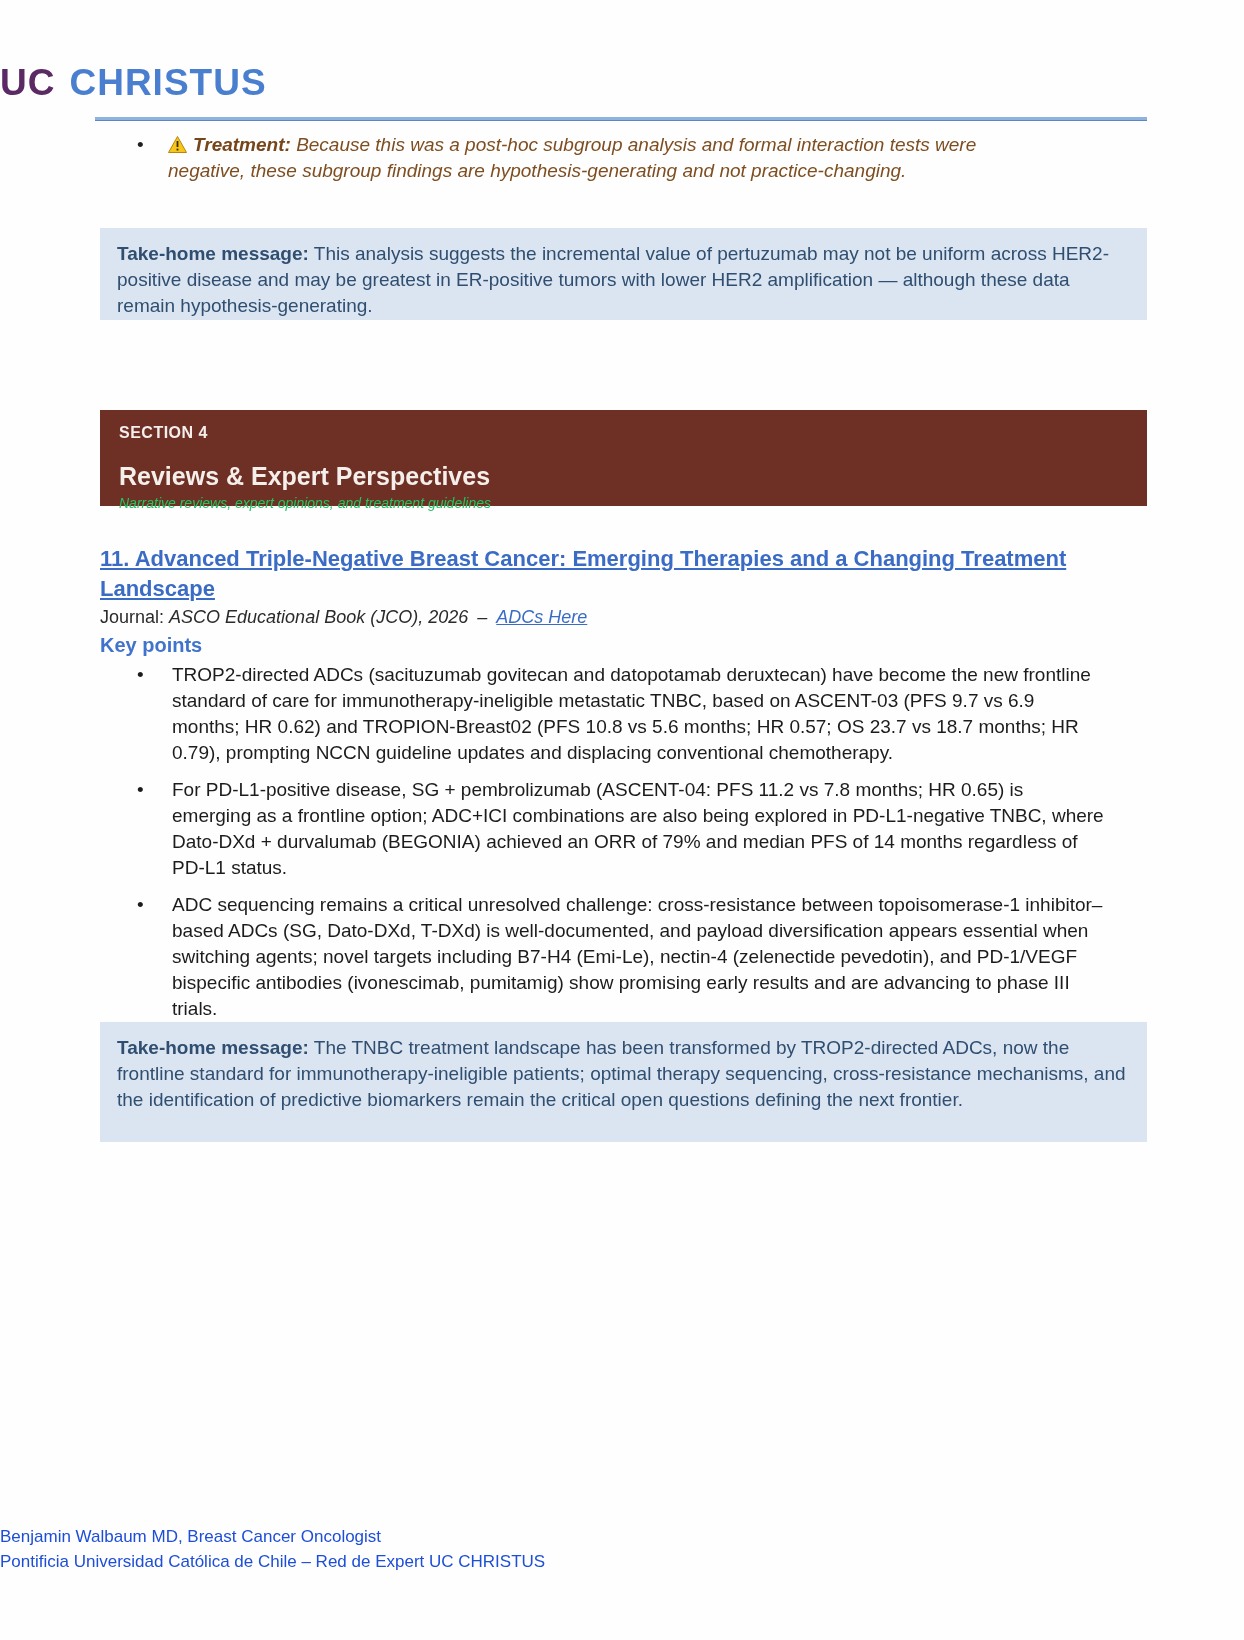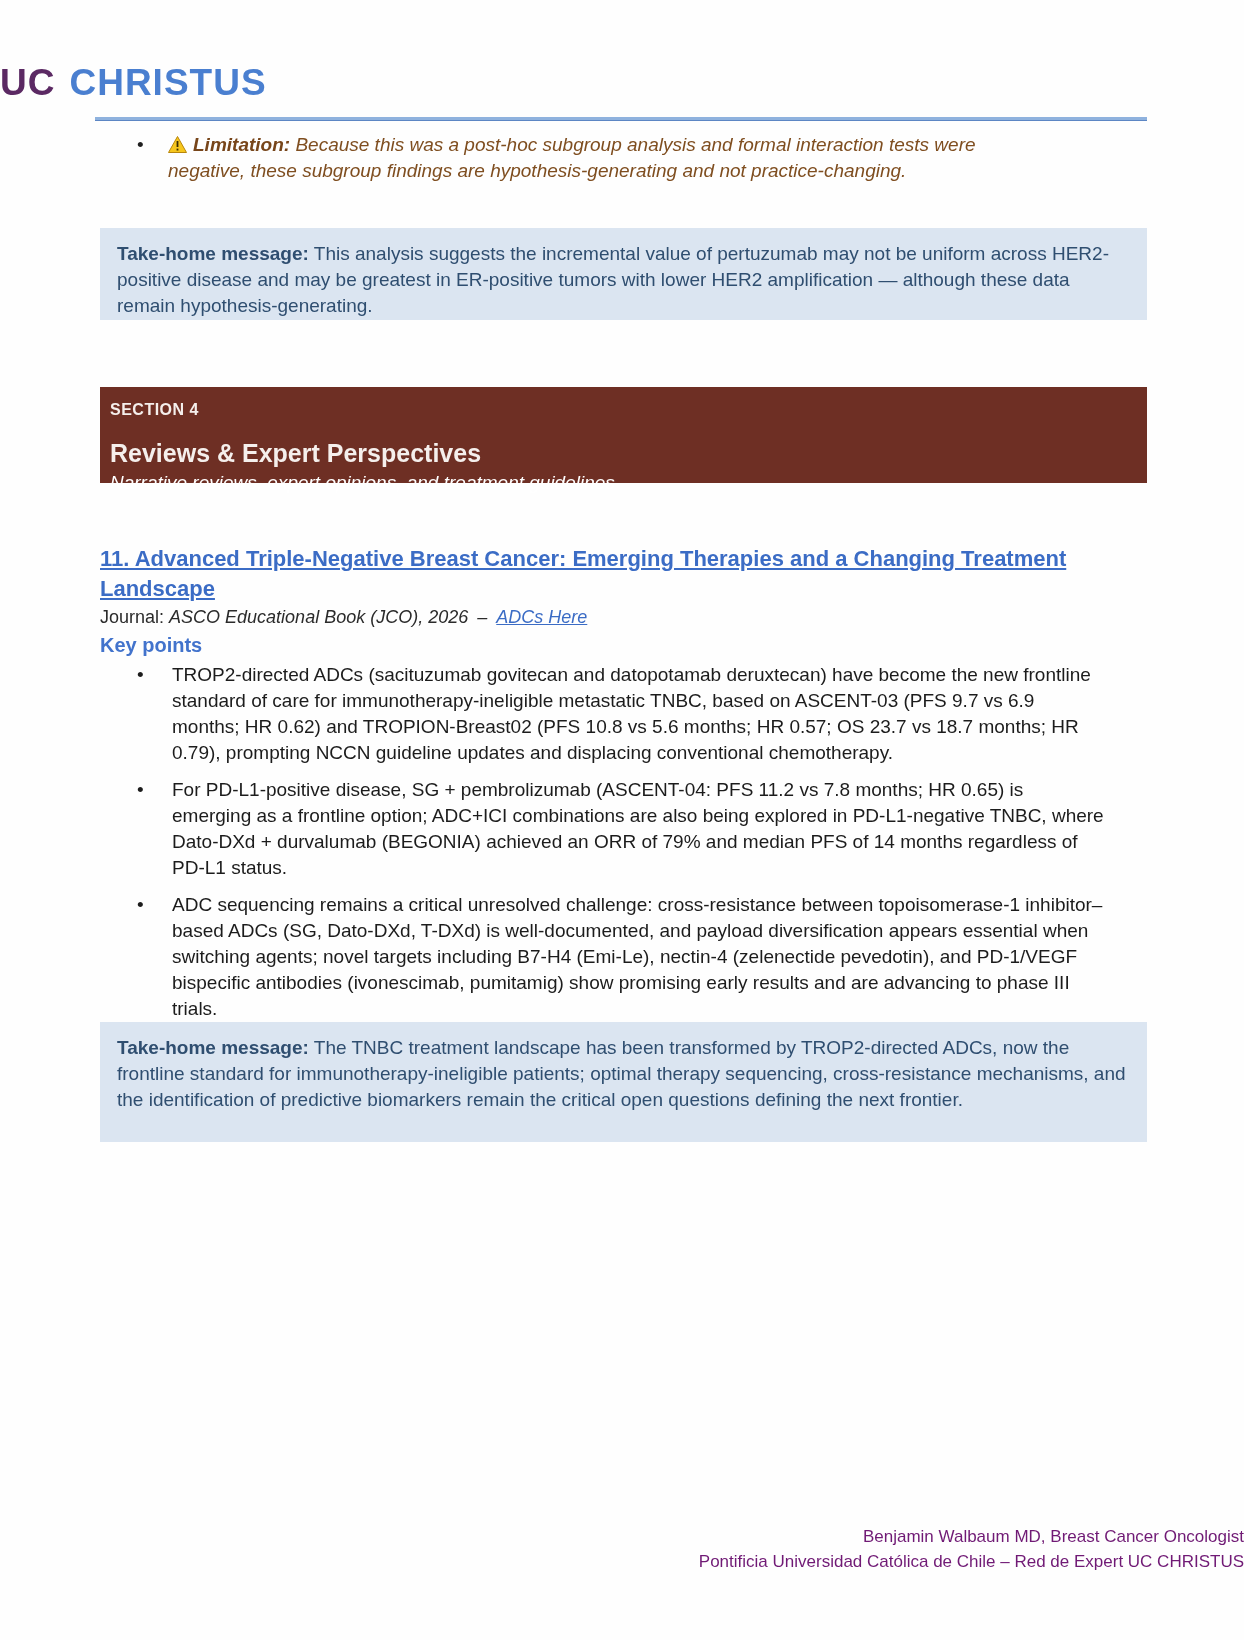--- a/index.html
+++ b/index.html
@@ -40,27 +40,27 @@
     position:absolute;left:100px;width:1047px;
     background:#dbe5f1;color:#2f4e70;
     font-size:19px;line-height:26px;
     padding:13px 20px 20px 17px;box-sizing:border-box;
   }
   .takehome-1{top:228px;height:92px;}
   .takehome-2{top:1022px;height:120px;}
   .th-label{font-weight:bold;}
   
   .section-banner{
-    position:absolute;top:387px;left:100px;width:1047px;height:96px;
+    position:absolute;top:410px;left:100px;width:1047px;height:96px;
     background:#6e2f24;color:#f5efec;box-sizing:border-box;
-    padding:14px 20px 0 10px;
+    padding:14px 20px 0 19px;
   }
   .section-kicker{font-size:16px;font-weight:bold;letter-spacing:0.5px;}
   .section-title{font-size:25px;font-weight:bold;margin-top:20px;}
-  .section-subtitle{font-size:19px;font-style:italic;margin-top:4px;color:#ffffff;}
+  .section-subtitle{font-size:14px;font-style:italic;margin-top:4px;color:#22c55e;}
   
   .article-title{
     position:absolute;top:544px;left:100px;width:1000px;
     font-size:22px;font-weight:bold;line-height:30px;
     color:#3b6cc5;text-decoration:underline;cursor:pointer;
   }
   .journal-line{
     position:absolute;top:607px;left:100px;width:1000px;
     font-size:18px;color:#2b2b2b;
   }
@@ -76,41 +76,41 @@
   .keypoints{
     position:absolute;top:662px;left:100px;width:1005px;
     font-size:19px;line-height:26px;color:#1c1c1c;
   }
   .kp-item{position:relative;margin-bottom:11px;}
   .kp-item .bullet-dot{position:absolute;left:37px;top:0;}
   .kp-item .kp-text{display:block;margin-left:72px;}
   
   .footer{
     position:absolute;top:1524px;left:0;width:1244px;
-    text-align:right;font-size:17px;line-height:25px;color:#701a75;
+    text-align:left;font-size:17px;line-height:25px;color:#1d4ed8;
   }
 </style>
 </head>
 <body>
 
 <div class="page">
 
   <div class="header-title">
     <span class="logo-uc">UC</span><span class="logo-christus">CHRISTUS</span>
   </div>
   <div class="header-rule"></div>
 
   <div class="limitation">
     <span class="bullet-dot">•</span>
     <span class="lim-content">
       <svg class="warning-icon" width="19" height="17" viewBox="0 0 19 17">
         <polygon points="9.5,0.5 18.5,16.5 0.5,16.5" fill="#f6c61d" stroke="#b8860b" stroke-width="1"></polygon>
         <rect x="8.6" y="5" width="1.8" height="6" fill="#3a2c00"></rect>
         <rect x="8.6" y="12.6" width="1.8" height="1.9" fill="#3a2c00"></rect>
-      </svg><span class="lim-label">Limitation:</span>
+      </svg><span class="lim-label">Treatment:</span>
       <span>Because this was a post-hoc subgroup analysis and formal interaction tests were negative, these subgroup findings are hypothesis-generating and not practice-changing.</span>
     </span>
   </div>
 
   <div class="takehome takehome-1">
     <span class="th-label">Take-home message:</span>
     <span>This analysis suggests the incremental value of pertuzumab may not be uniform across HER2-positive disease and may be greatest in ER-positive tumors with lower HER2 amplification — although these data remain hypothesis-generating.</span>
   </div>
 
   <div class="section-banner">

